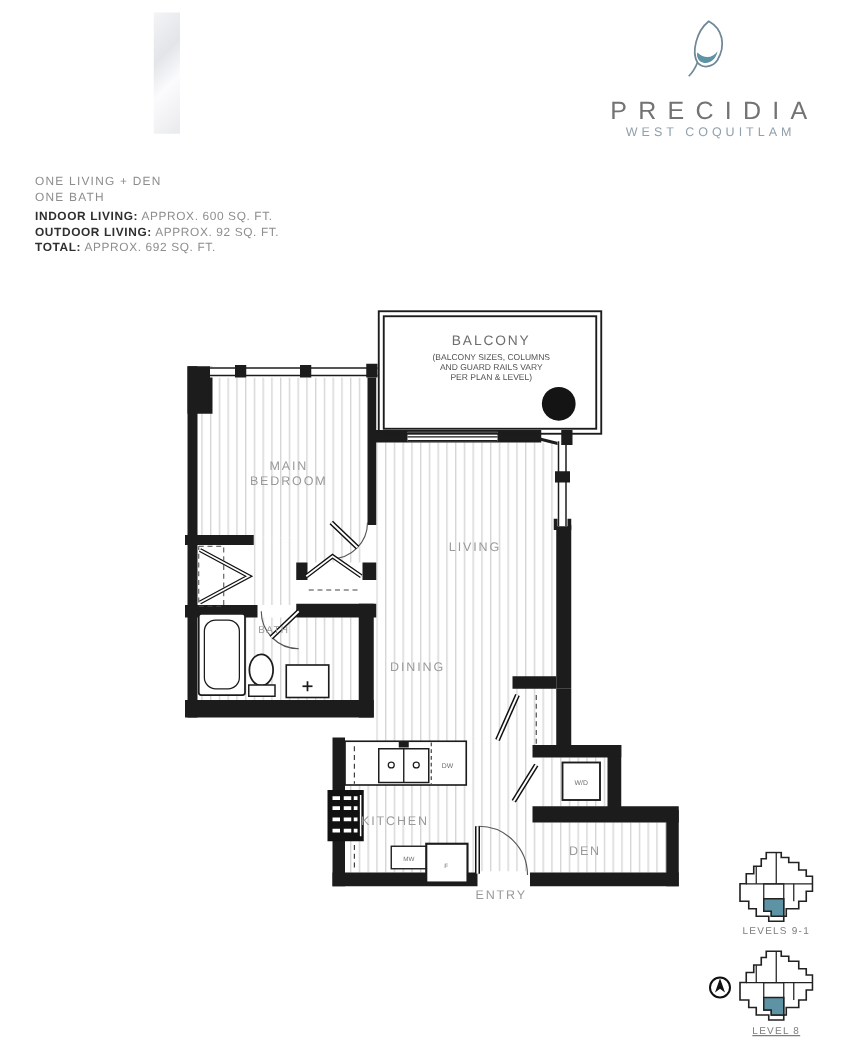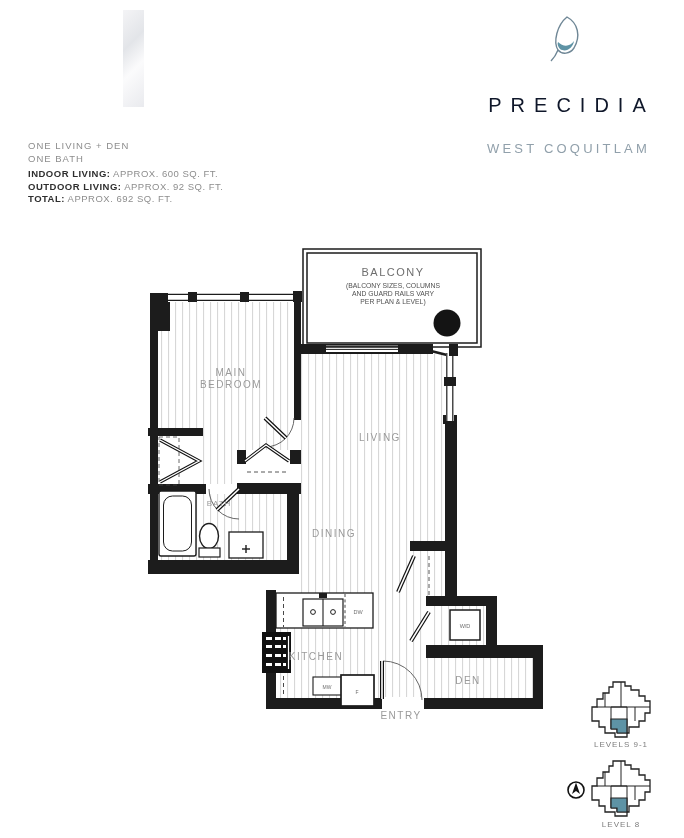--- a/index.html
+++ b/index.html
@@ -11,33 +11,33 @@
   .unit-badge .code{position:absolute;left:14px;top:22px;font-size:70px;font-weight:300;color:#ffffff;letter-spacing:2px;line-height:1;}
   .marble{position:absolute;left:123px;top:10px;width:21px;height:97px;
     background:linear-gradient(135deg,#f4f4f6 0%,#e3e5e9 35%,#fbfbfc 60%,#e9eaee 100%);}
   .unit-type{position:absolute;left:28px;top:139px;font-size:9.5px;line-height:13px;color:#8d8d8d;letter-spacing:1px;}
   .unit-stats{position:absolute;left:28px;top:168px;font-size:9.5px;line-height:12.5px;letter-spacing:.5px;}
   .unit-stats .lbl{font-weight:bold;color:#2f2f2f;}
   .unit-stats .val{color:#8d8d8d;}
 
   .brand{position:absolute;left:457px;top:14px;width:220px;text-align:center;}
   .brand .leaf{display:block;margin:0 auto;}
-  .brand .name{margin-top:30px;font-size:20px;letter-spacing:9px;padding-left:9px;color:#0f172a;}
-  .brand .tagline{margin-top:24px;font-size:13px;letter-spacing:3.2px;padding-left:3px;color:#91a0ab;}
+  .brand .name{margin-top:14px;font-size:20px;letter-spacing:9px;padding-left:9px;color:#737373;}
+  .brand .tagline{margin-top:0;font-size:10px;letter-spacing:3.2px;padding-left:3px;color:#91a0ab;}
 
   
   #plan{position:absolute;left:0;top:0;width:684px;height:838px;}
 
   
   .keyplan1{position:absolute;left:591px;top:681px;}
   .keyplan2{position:absolute;left:591px;top:760px;}
   .compass{position:absolute;left:566px;top:780px;}
   .kp-label{position:absolute;width:110px;text-align:center;font-size:8px;letter-spacing:1px;color:#7d7d7d;}
   .kp-label.one{left:566px;top:740px;}
-  .kp-label.two{left:566px;top:820px;}
+  .kp-label.two{left:566px;top:820px;text-decoration:underline;}
 </style>
 </head>
 <body>
 
 <div class="page">
 
   <div class="marble"></div>
 
   <div class="unit-type">
     <div>ONE LIVING + DEN</div>

